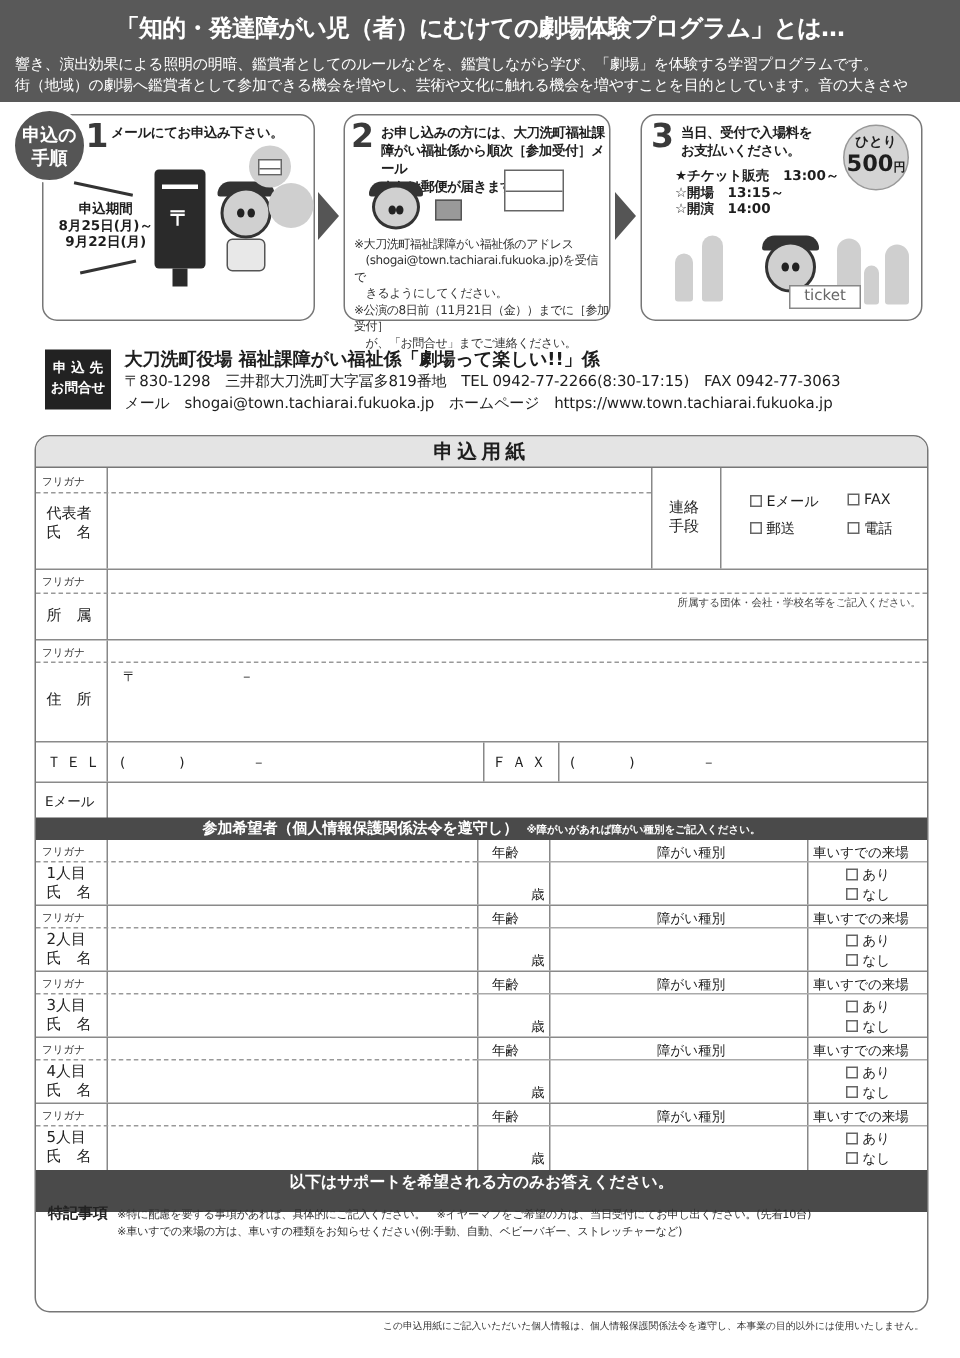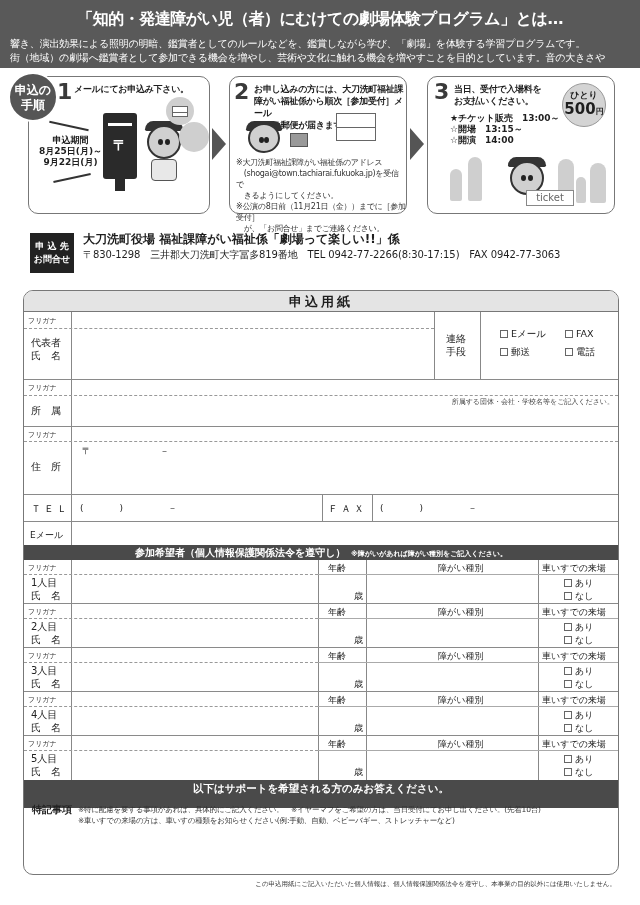--- a/index.html
+++ b/index.html
@@ -162,20 +162,21 @@
 </div>
 
 <div class="contact">
   <div class="contact-badge">
     <div>申 込 先</div>
     <div>お問合せ</div>
   </div>
   <div class="contact-lines">
     <div class="org">大刀洗町役場 福祉課障がい福祉係「劇場って楽しい!!」係</div>
     <div class="ln">〒830-1298　三井郡大刀洗町大字冨多819番地　TEL 0942-77-2266(8:30-17:15)　FAX 0942-77-3063</div>
+    <div class="ln">メール　shogai@town.tachiarai.fukuoka.jp　ホームページ　https://www.town.tachiarai.fukuoka.jp</div>
   </div>
 </div>
 
 <div class="form">
   <div class="form-title">申込用紙</div>
 
   <div class="row" style="top:21px;height:68px;">
     <div class="lbl">
       <span class="furi" style="top:4px;">フリガナ</span>
       <div class="lbl-text" style="top:24px;">

